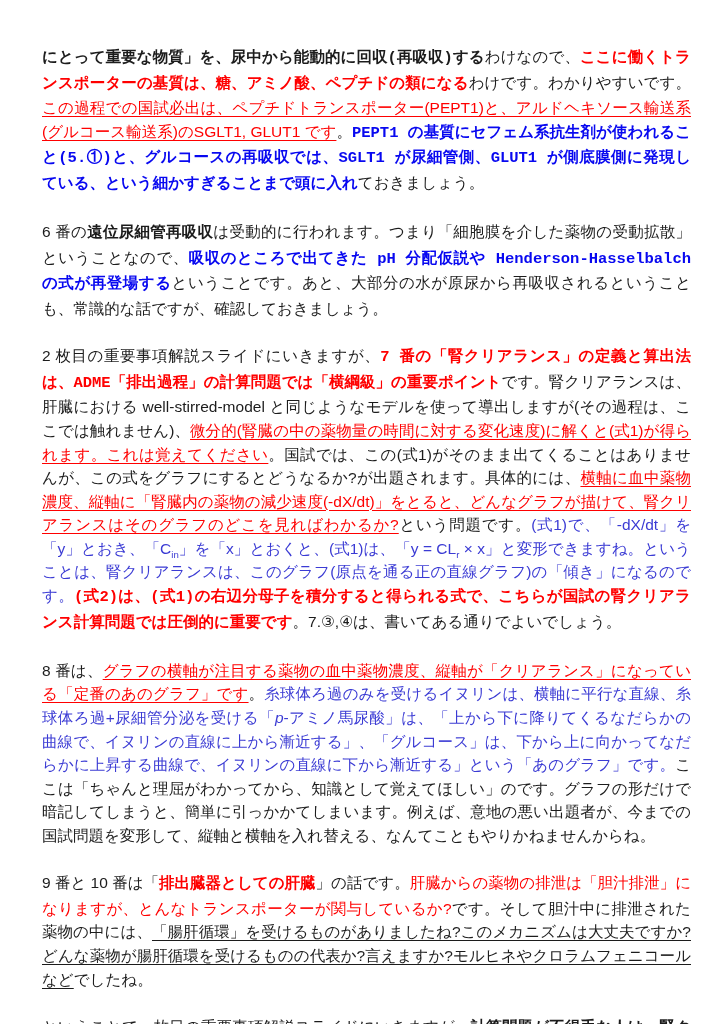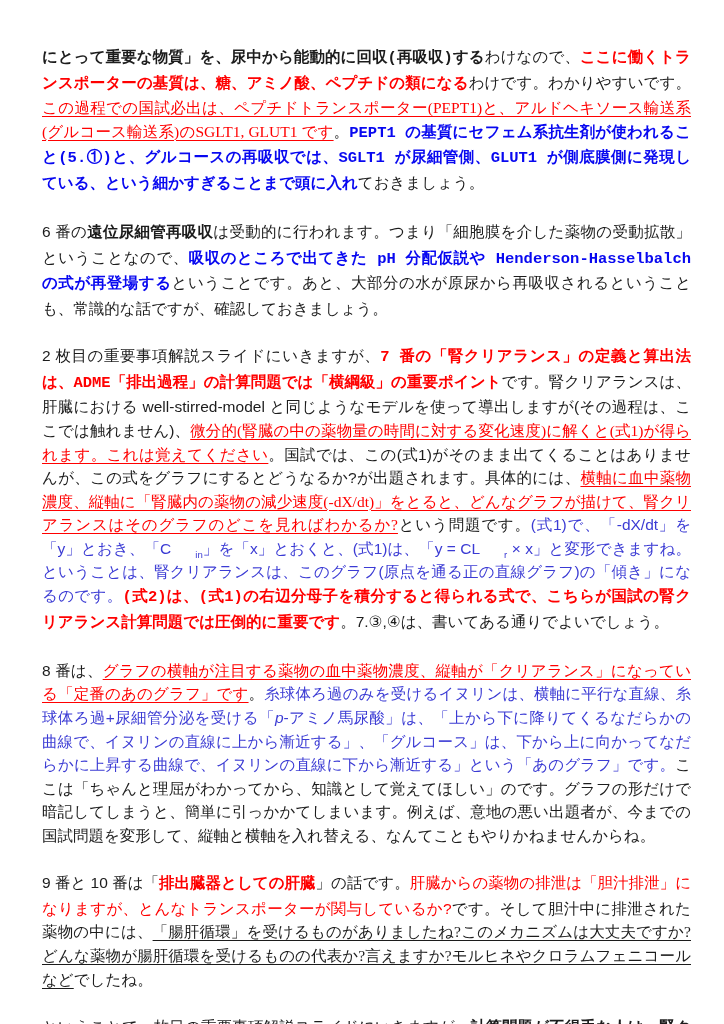--- a/index.html
+++ b/index.html
@@ -20,22 +20,22 @@
     text-align: justify;
     overflow: hidden;
   }
   .para {
     margin: 23.6px 0 0 0;
   }
   .para:first-child { margin-top: 0; }
   .run { white-space: pre-wrap; }
   .run.bold { font-weight: bold; font-family: Liberation Mono, monospace; }
   .run.italic { font-style: italic; }
-  .run.u { text-decoration: underline; text-underline-offset: 3px; text-decoration-thickness: 1.4px; font-family: Liberation Serif, serif; }
-  sub.run { font-size: 0.62em; line-height: 0; margin-left: 24px; }
+  .run.u { text-decoration: underline; text-underline-offset: 3px; text-decoration-thickness: 1.4px; }
+  sub.run { font-size: 0.62em; line-height: 0; }
 </style>
 </head>
 <body>
 
 <div class="page">
   <div>
       <p class="para"><span class="run bold" style="color: rgb(28, 28, 28);">にとって重要な物質」を、尿中から能動的に回収(再吸収)する</span><span class="run" style="color: rgb(28, 28, 28);">わけなので、</span><span class="run bold" style="color: rgb(255, 0, 0);">ここに働くトランスポーターの基質は、糖、アミノ酸、ペプチドの類になる</span><span class="run" style="color: rgb(28, 28, 28);">わけです。わかりやすいです。</span><span class="run u" style="color: rgb(255, 0, 0);">この過程での国試必出は、ペプチドトランスポーター(PEPT1)と、アルドヘキソース輸送系(グルコース輸送系)のSGLT1, GLUT1 です</span><span class="run" style="color: rgb(28, 28, 28);">。</span><span class="run bold" style="color: rgb(8, 8, 240);">PEPT1 の基質にセフェム系抗生剤が使われること(5.①)と、グルコースの再吸収では、SGLT1 が尿細管側、GLUT1 が側底膜側に発現している、という細かすぎることまで頭に入れ</span><span class="run" style="color: rgb(28, 28, 28);">ておきましょう。</span></p>
       <p class="para"><span class="run" style="color: rgb(28, 28, 28);">6 番の</span><span class="run bold" style="color: rgb(28, 28, 28);">遠位尿細管再吸収</span><span class="run" style="color: rgb(28, 28, 28);">は受動的に行われます。つまり「細胞膜を介した薬物の受動拡散」ということなので、</span><span class="run bold" style="color: rgb(8, 8, 240);">吸収のところで出てきた pH 分配仮説や Henderson-Hasselbalch の式が再登場する</span><span class="run" style="color: rgb(28, 28, 28);">ということです。あと、大部分の水が原尿から再吸収されるということも、常識的な話ですが、確認しておきましょう。</span></p>
       <p class="para"><span class="run" style="color: rgb(28, 28, 28);">2 枚目の重要事項解説スライドにいきますが、</span><span class="run bold" style="color: rgb(255, 0, 0);">7 番の「腎クリアランス」の定義と算出法は、ADME「排出過程」の計算問題では「横綱級」の重要ポイント</span><span class="run" style="color: rgb(28, 28, 28);">です。腎クリアランスは、肝臓における well-stirred-model と同じようなモデルを使って導出しますが(その過程は、ここでは触れません)、</span><span class="run u" style="color: rgb(255, 0, 0);">微分的(腎臓の中の薬物量の時間に対する変化速度)に解くと(式1)が得られます。これは覚えてください</span><span class="run" style="color: rgb(28, 28, 28);">。国試では、この(式1)がそのまま出てくることはありませんが、この式をグラフにするとどうなるか?が出題されます。具体的には、</span><span class="run u" style="color: rgb(255, 0, 0);">横軸に血中薬物濃度、縦軸に「腎臓内の薬物の減少速度(-dX/dt)」をとると、どんなグラフが描けて、腎クリアランスはそのグラフのどこを見ればわかるか?</span><span class="run" style="color: rgb(28, 28, 28);">という問題です。</span><span class="run" style="color: rgb(59, 59, 212);">(式1)で、「-dX/dt」を「y」とおき、「C</span><sub class="run" style="color: rgb(59, 59, 212);">in</sub><span class="run" style="color: rgb(59, 59, 212);">」を「x」とおくと、(式1)は、「y = CL</span><sub class="run" style="color: rgb(59, 59, 212);">r</sub><span class="run" style="color: rgb(59, 59, 212);"> × x」と変形できますね。ということは、腎クリアランスは、このグラフ(原点を通る正の直線グラフ)の「傾き」になるのです。</span><span class="run bold" style="color: rgb(255, 0, 0);">(式2)は、(式1)の右辺分母子を積分すると得られる式で、こちらが国試の腎クリアランス計算問題では圧倒的に重要です</span><span class="run" style="color: rgb(28, 28, 28);">。7.③,④は、書いてある通りでよいでしょう。</span></p>
       <p class="para"><span class="run" style="color: rgb(28, 28, 28);">8 番は、</span><span class="run u" style="color: rgb(255, 0, 0);">グラフの横軸が注目する薬物の血中薬物濃度、縦軸が「クリアランス」になっている「定番のあのグラフ」です</span><span class="run" style="color: rgb(28, 28, 28);">。</span><span class="run" style="color: rgb(59, 59, 212);">糸球体ろ過のみを受けるイヌリンは、横軸に平行な直線、糸球体ろ過+尿細管分泌を受ける「</span><span class="run italic" style="color: rgb(59, 59, 212);">p</span><span class="run" style="color: rgb(59, 59, 212);">-アミノ馬尿酸」は、「上から下に降りてくるなだらかの曲線で、イヌリンの直線に上から漸近する」、「グルコース」は、下から上に向かってなだらかに上昇する曲線で、イヌリンの直線に下から漸近する」という「あのグラフ」です。</span><span class="run" style="color: rgb(28, 28, 28);">ここは「ちゃんと理屈がわかってから、知識として覚えてほしい」のです。グラフの形だけで暗記してしまうと、簡単に引っかかてしまいます。例えば、意地の悪い出題者が、今までの国試問題を変形して、縦軸と横軸を入れ替える、なんてこともやりかねませんからね。</span></p>

